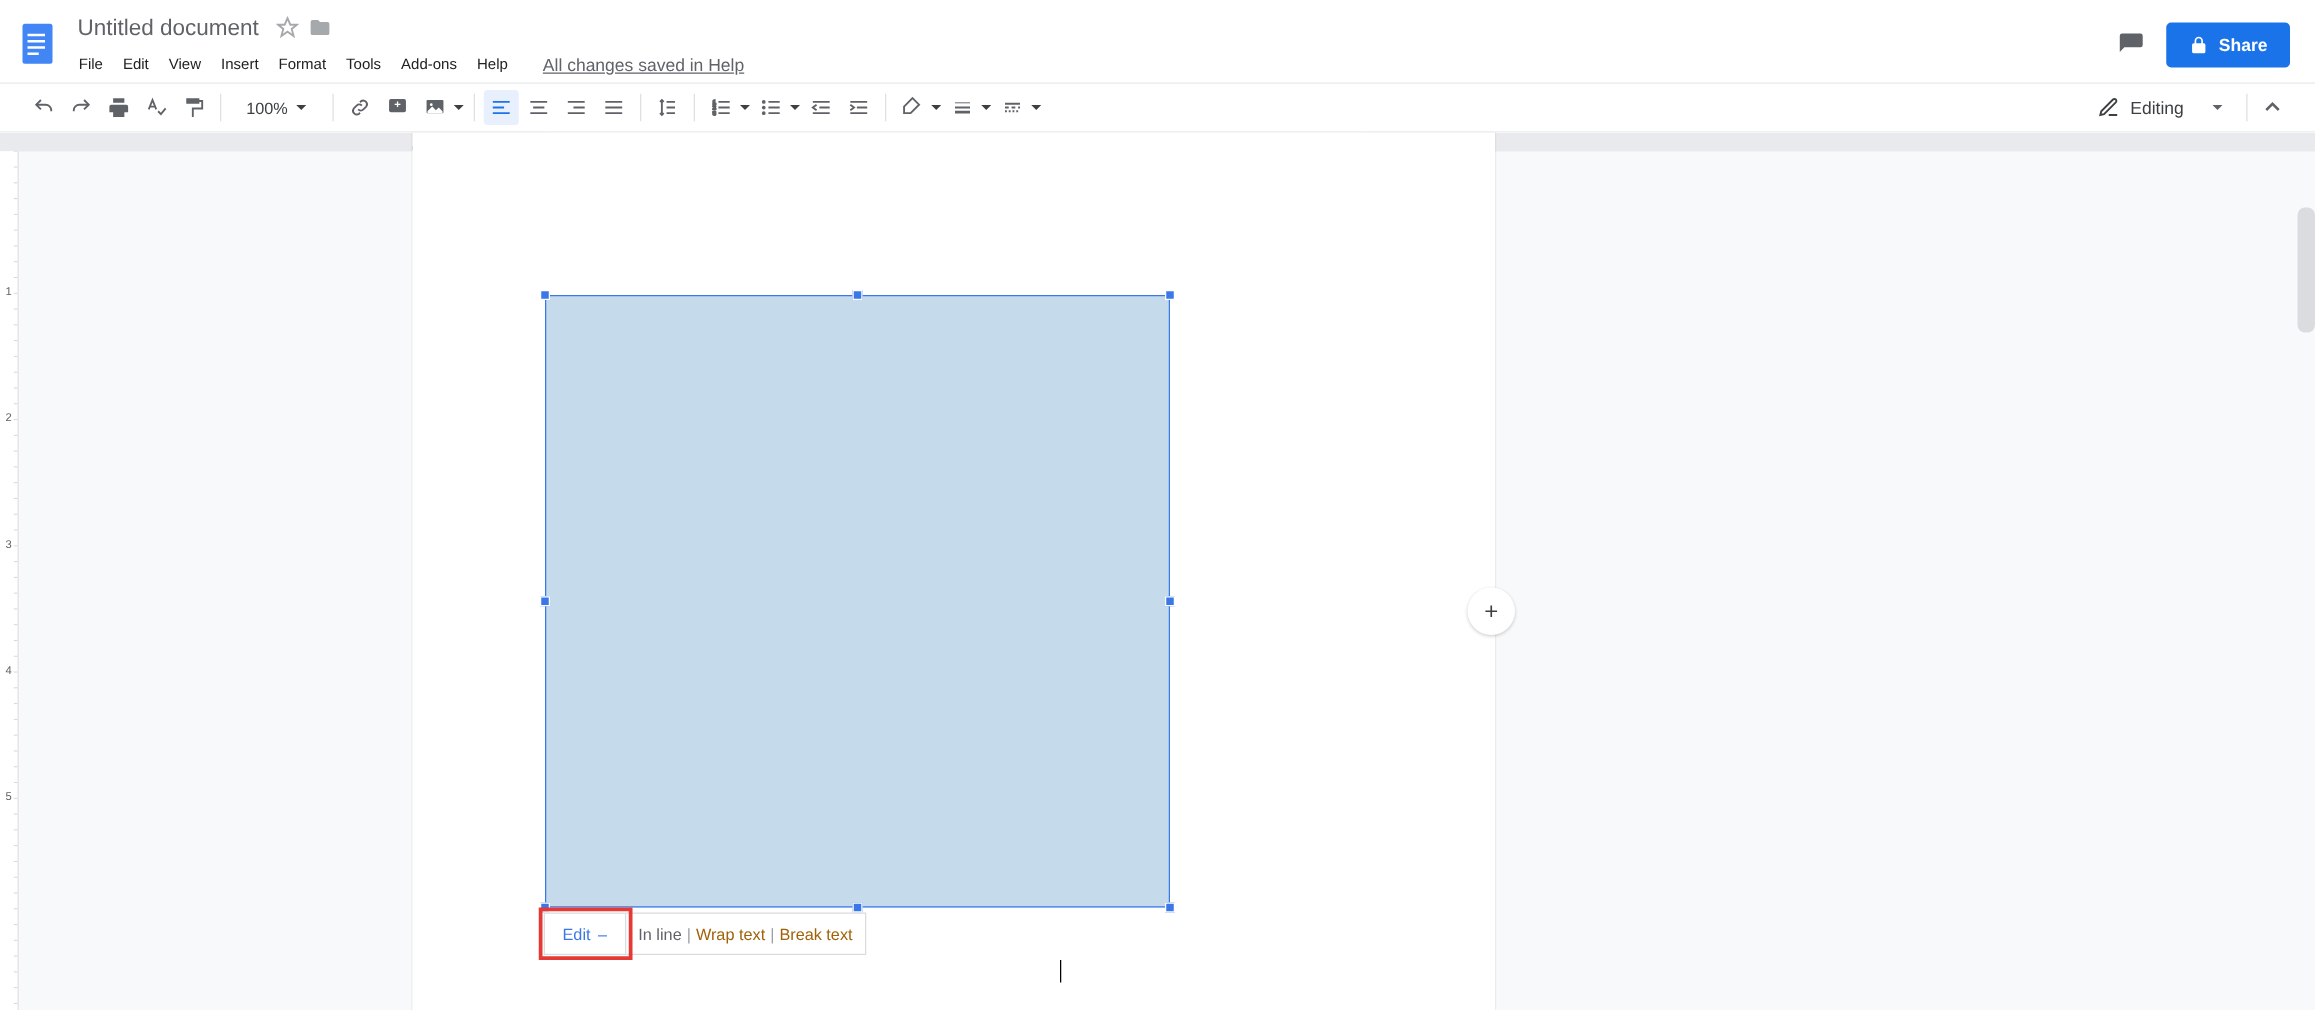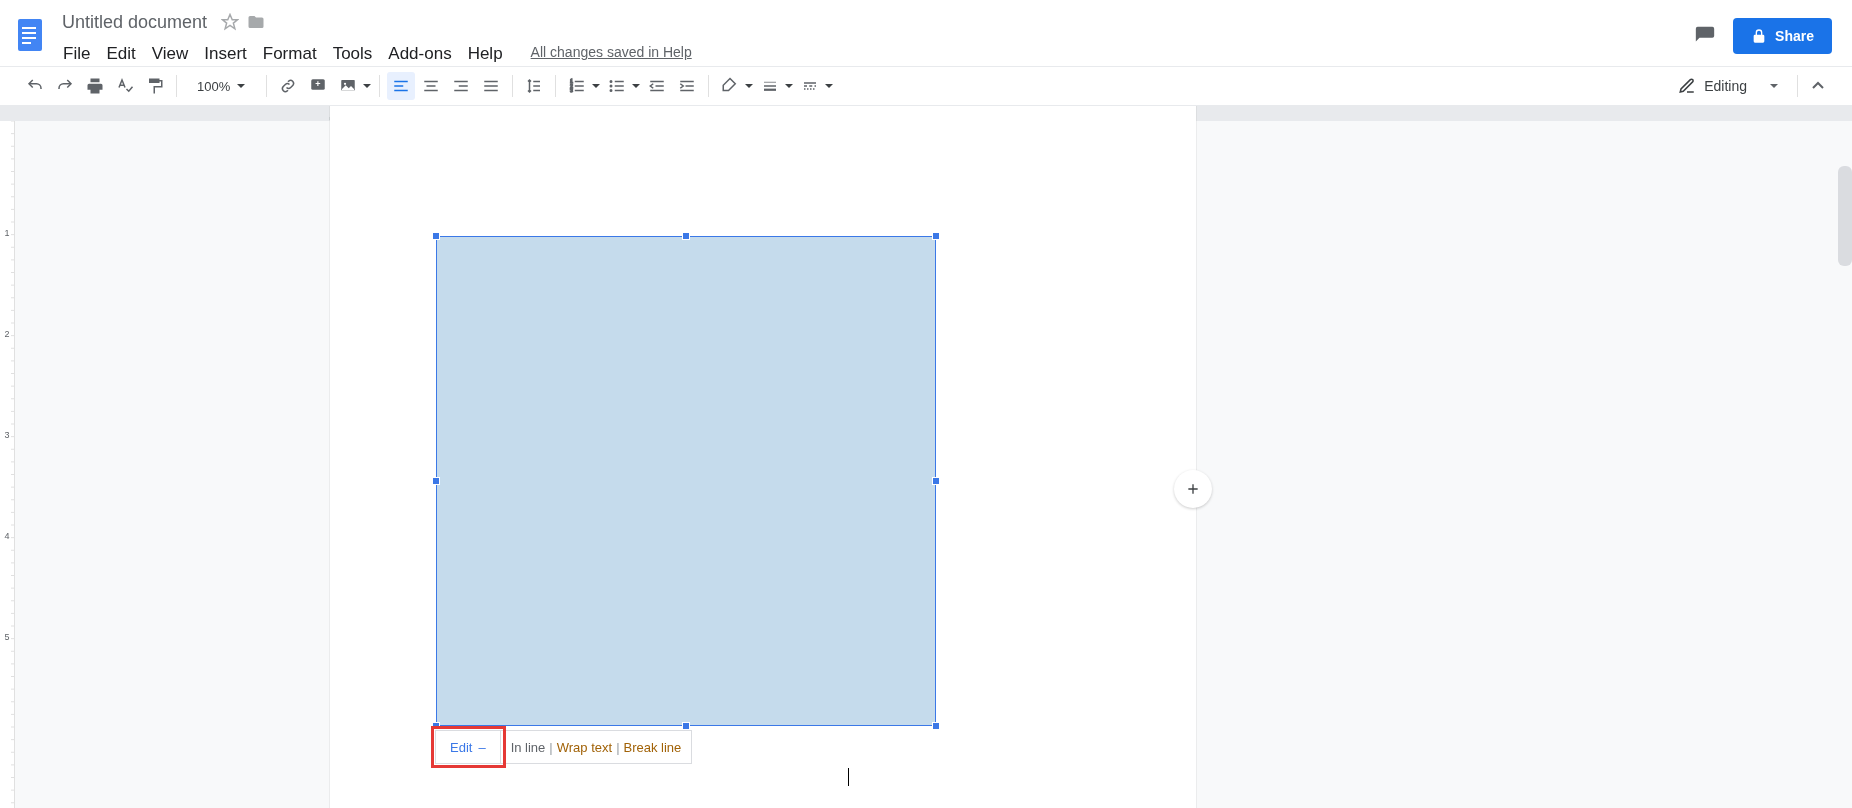--- a/index.html
+++ b/index.html
@@ -8,21 +8,21 @@
   
   .header { display: flex; align-items: flex-start; padding: 8px 10px 0 10px; height: 66px; }
   .logo { width: 40px; height: 54px; display: flex; align-items: center; justify-content: center; margin-right: 6px; }
   .logo-svg { width: 36px; height: 36px; }
   .titlearea { flex: 1; }
   .titlebar { display: flex; align-items: center; gap: 8px; height: 28px; }
   .doc-title { font-size: 18px; color: #5f6368; padding: 2px 6px; }
   .star-icon, .folder-icon { color: #5f6368; opacity: .55; display: flex; align-items: center; }
   .star-icon svg, .folder-icon svg { width: 18px; height: 18px; }
   .menubar { display: flex; gap: 2px; margin-top: 4px; }
-  .menu-item { padding: 4px 7px; font-size: 17px; color: #202124; border-radius: 3px; cursor: pointer; }
+  .menu-item { padding: 4px 7px; font-size: 12px; color: #202124; border-radius: 3px; cursor: pointer; }
   .menu-status { padding: 4px 7px; font-size: 14px; color: #5f6368; text-decoration: underline; margin-left: 12px; cursor: pointer; }
   .right-controls { display: flex; align-items: center; gap: 14px; padding-right: 10px; padding-top: 10px; }
   .comment-btn { width: 28px; height: 28px; display:flex; align-items:center; justify-content:center; color:#5f6368; cursor:pointer; }
   .comment-btn svg { width: 22px; height: 22px; }
   .share-btn { background: #1a73e8; color: #fff; height: 36px; padding: 1px 18px; border-radius: 4px; font-size: 14px; font-weight: 600; display:flex; align-items:center; gap:8px; cursor:pointer; }
   .share-btn svg { width: 16px; height: 16px; }
   
   
   .toolbar { border-top: 1px solid #e8eaed; border-bottom: 1px solid #e8eaed; height: 40px; display:flex; align-items:center; padding: 12px 20px; gap: 0; }
   .tsep { width: 1px; height: 22px; background: #e0e0e0; margin: 0 6px; }
@@ -481,21 +481,21 @@
   <div class="ctx">
     <div class="ctx-edit">
       <span>Edit</span>
       <span>–</span>
     </div>
     <div class="ctx-rest">
       <span style="cursor:pointer;">In line</span>
       <span class="ctx-sep">|</span>
       <span class="ctx-link">Wrap text</span>
       <span class="ctx-sep">|</span>
-      <span class="ctx-link">Break line</span>
+      <span class="ctx-link">Break text</span>
     </div>
   </div>
 
   <div class="cursor"></div>
 
   <div class="fab">
     <svg viewBox="0 0 24 24" fill="none" stroke="currentColor" stroke-width="2">
         <path d="M12 5v14M5 12h14"></path>
       </svg>
   </div>

